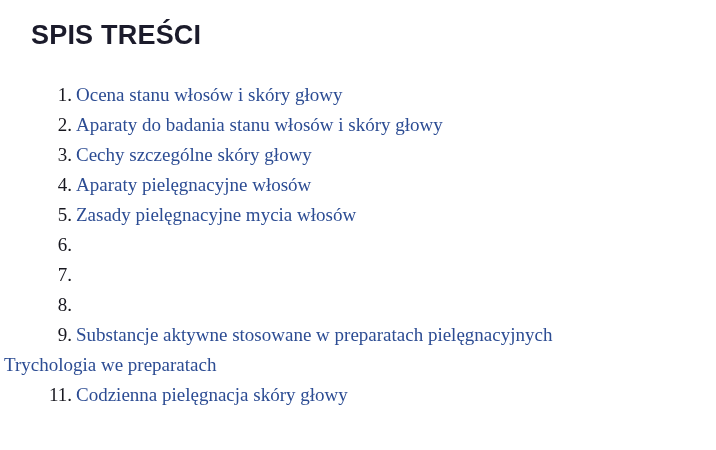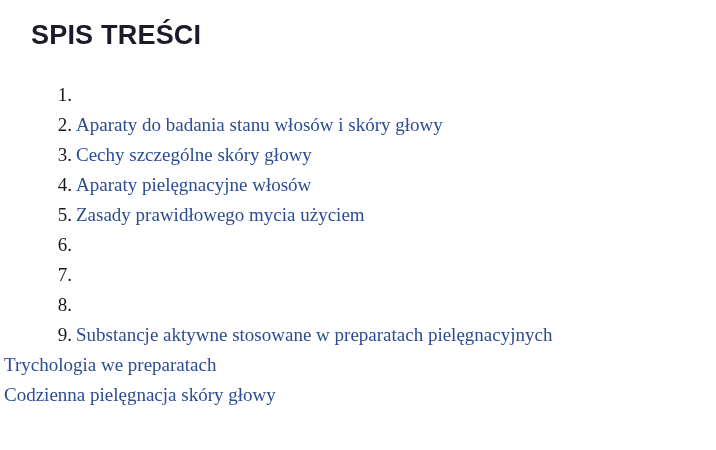--- a/index.html
+++ b/index.html
@@ -66,40 +66,41 @@
 <body>
 
 <div class="page">
 
   <div class="toc-title">SPIS TREŚCI</div>
 
   <ol class="toc-list">
 
     <li class="toc-item">
       <span class="toc-num">1.</span>
+      <span class="toc-text">Ocena stanu włosów i skóry głowy</span>
     </li>
 
     <li class="toc-item">
       <span class="toc-num">2.</span>
       <span class="toc-text">Aparaty do badania stanu włosów i skóry głowy</span>
     </li>
 
     <li class="toc-item">
       <span class="toc-num">3.</span>
       <span class="toc-text">Cechy szczególne skóry głowy</span>
     </li>
 
     <li class="toc-item">
       <span class="toc-num">4.</span>
       <span class="toc-text">Aparaty pielęgnacyjne włosów</span>
     </li>
 
     <li class="toc-item">
       <span class="toc-num">5.</span>
-      <span class="toc-text">Zasady prawidłowego mycia użyciem</span>
+      <span class="toc-text">Zasady pielęgnacyjne mycia włosów</span>
     </li>
 
     <li class="toc-item">
       <span class="toc-num">6.</span>
     </li>
 
     <li class="toc-item">
       <span class="toc-num">7.</span>
     </li>
 
@@ -110,17 +111,18 @@
     <li class="toc-item">
       <span class="toc-num">9.</span>
       <span class="toc-text">Substancje aktywne stosowane w preparatach pielęgnacyjnych</span>
     </li>
 
     <li class="toc-item">
       <span class="toc-text">Trychologia we preparatach</span>
     </li>
 
     <li class="toc-item">
+      <span class="toc-num">11.</span>
       <span class="toc-text">Codzienna pielęgnacja skóry głowy</span>
     </li>
 
   </ol>
 </div>
 
 </body></html>

